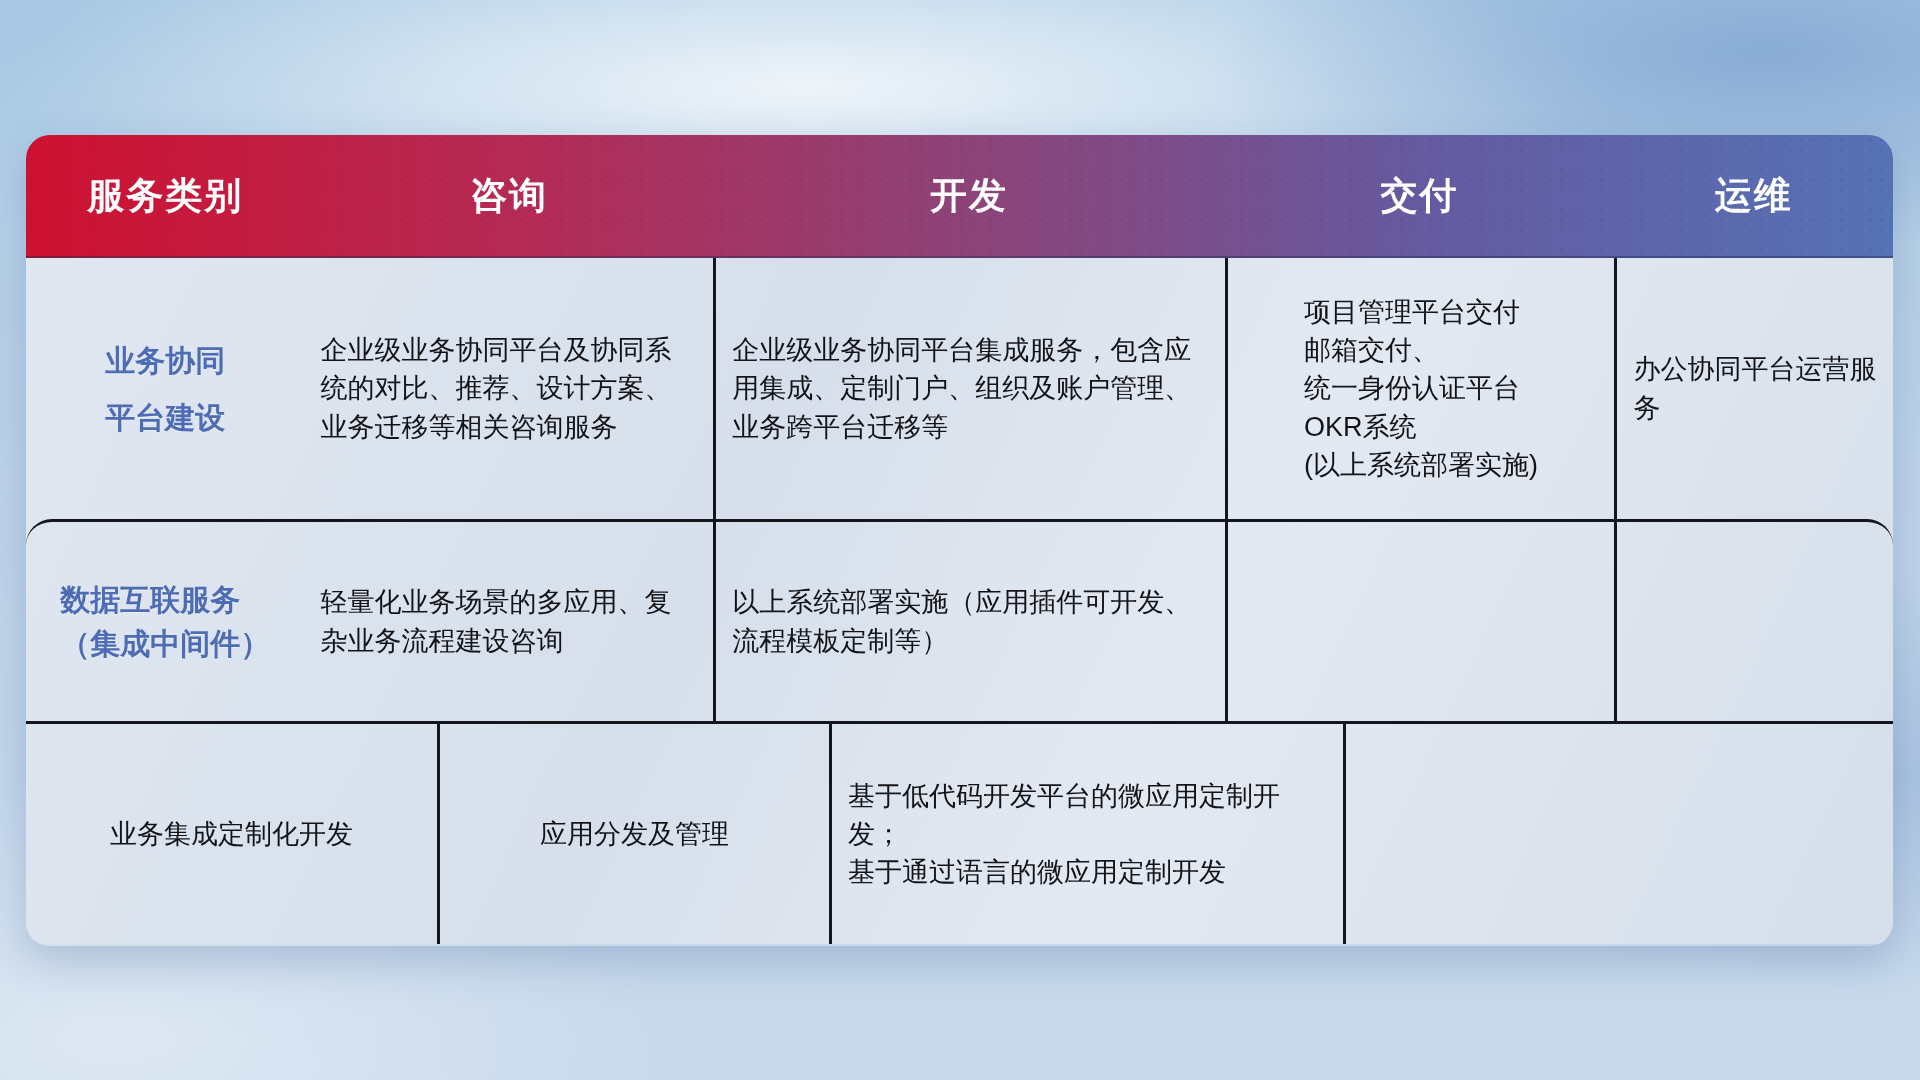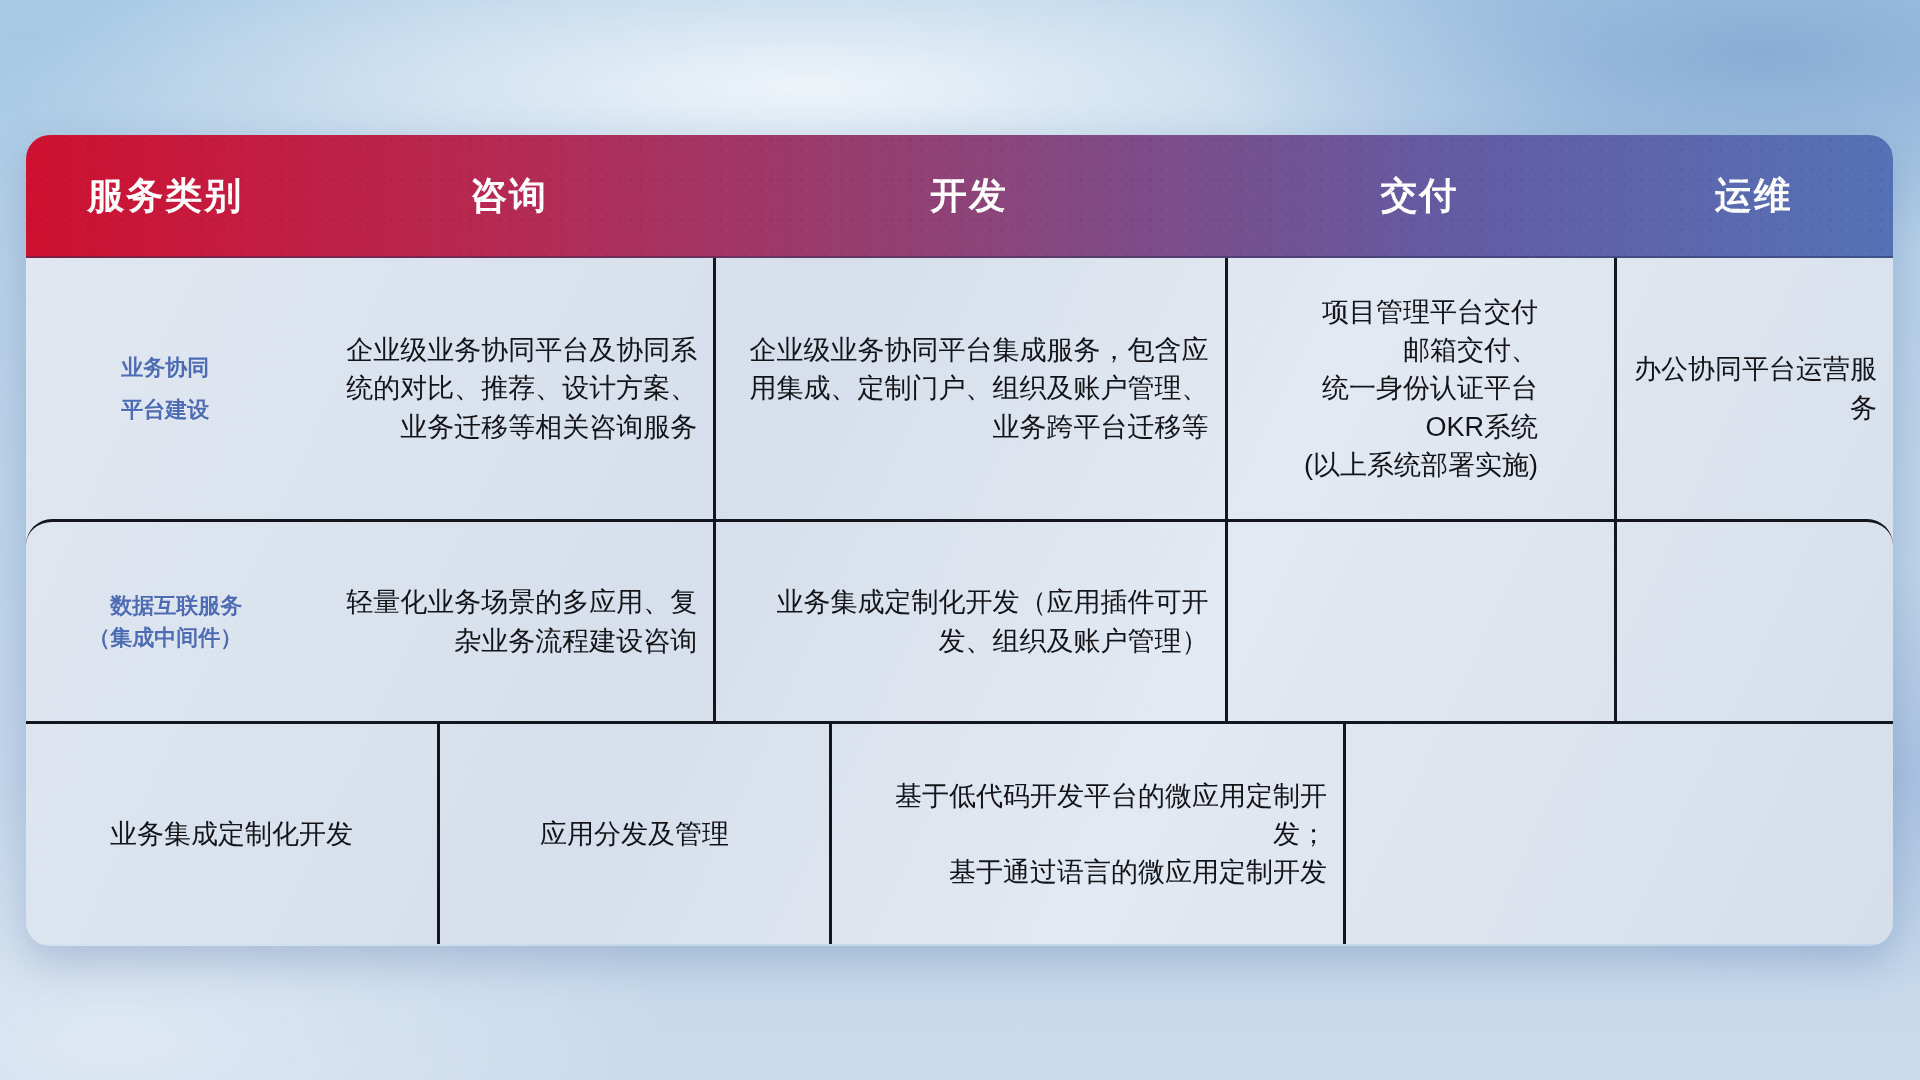--- a/index.html
+++ b/index.html
@@ -49,26 +49,26 @@
 
   .c0 { width:280px; }
   .c1 { width:411px; }
   .c2 { width:514px; border-left:3px solid #15151d; }
   .c3 { width:392px; border-left:3px solid #15151d; }
   .c4 { width:280px; border-left:3px solid #15151d;font-family:Liberation Serif, serif; }
   .header .c2, .header .c3, .header .c4 { border-left:none; }
 
   .cell {
     display:flex; align-items:center; justify-content:center;
-    text-align:right; padding:0 16px;
+    text-align:left; padding:0 16px;
     font-size:27px; color:#141418; line-height:1.42;
     white-space:pre-line;
   }
   .cat {
-    font-weight:bold; color:#4e6cb3; font-size:22px; line-height:1.45;
+    font-weight:bold; color:#4e6cb3; font-size:30px; line-height:1.45;
     text-shadow:0 1px 0 rgba(255,255,255,.4);
   }
   .cat.loose { line-height:1.9; }
 </style>
 </head>
 <body>
 
 <div class="page">
   <div class="table-card">
 
@@ -92,21 +92,21 @@
 统一身份认证平台
 OKR系统
 (以上系统部署实施)</div>
         <div class="cell c4">办公协同平台运营服务</div>
       </div>
 
       <div class="row row-1">
         <div class="cell cat c0">数据互联服务
 （集成中间件）</div>
         <div class="cell c1">轻量化业务场景的多应用、复杂业务流程建设咨询</div>
-        <div class="cell c2">业务集成定制化开发（应用插件可开发、组织及账户管理）</div>
+        <div class="cell c2">以上系统部署实施（应用插件可开发、流程模板定制等）</div>
         <div class="cell c3"></div>
         <div class="cell c4"></div>
       </div>
 
       <div class="row row-2">
         <div class="cell c1">业务集成定制化开发</div>
         <div class="cell c3">应用分发及管理</div>
         <div class="cell c2">基于低代码开发平台的微应用定制开发；
 基于通过语言的微应用定制开发</div>
         <div class="cell c4"></div>

